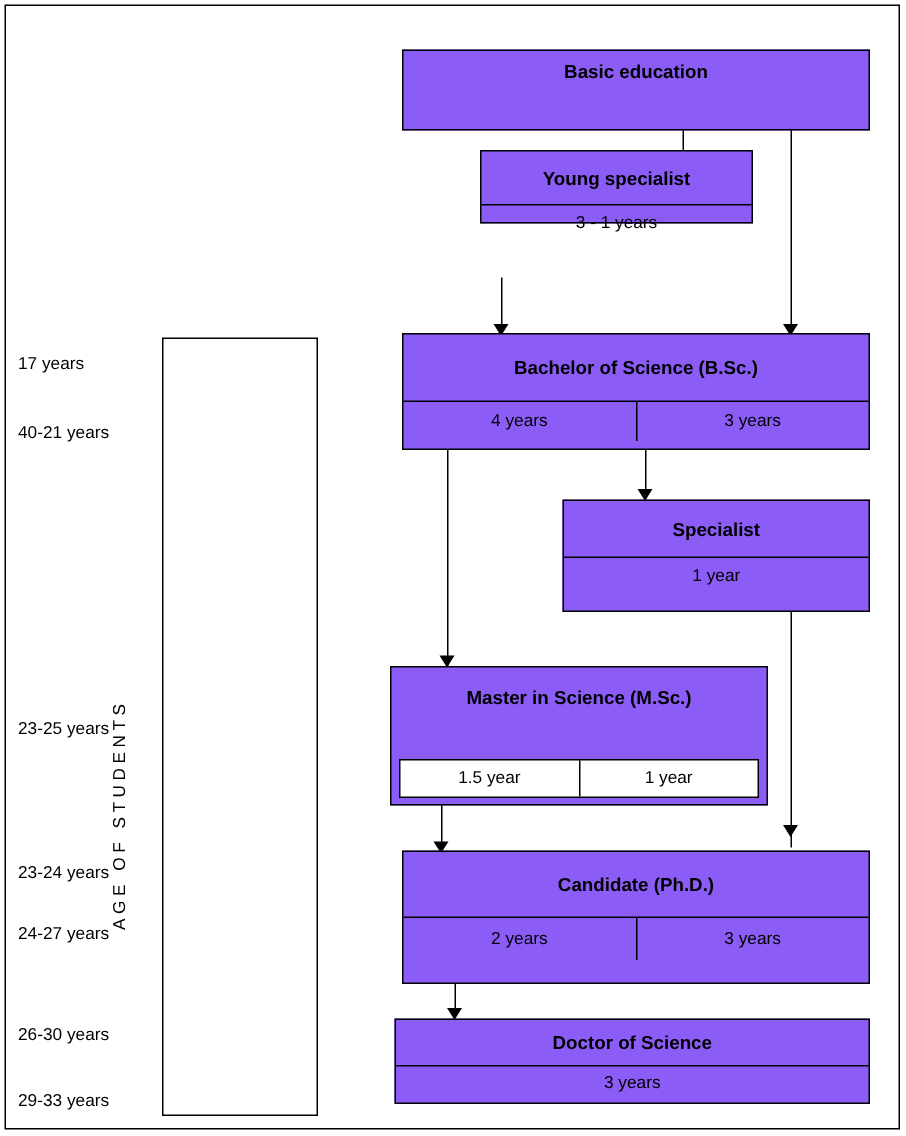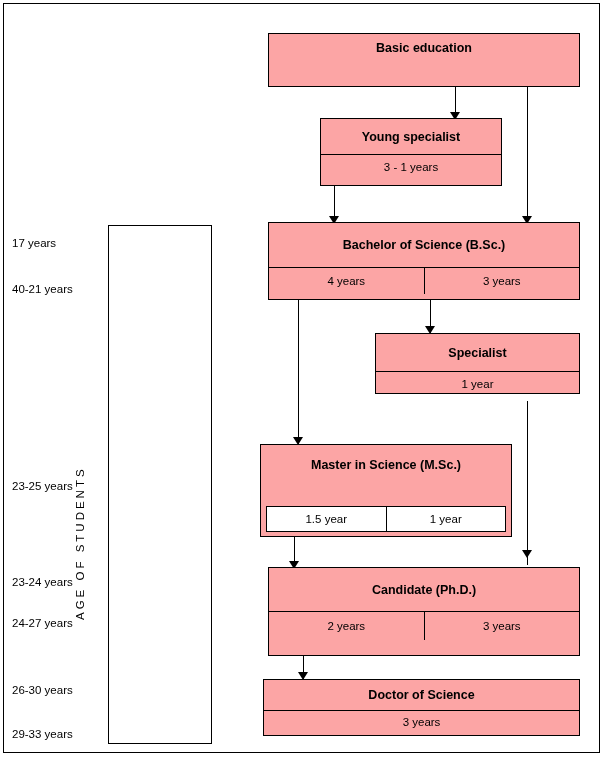--- a/index.html
+++ b/index.html
@@ -25,21 +25,21 @@
     width: 597px;
     height: 750px;
     border: 1px solid #000;
     box-sizing: border-box;
   }
   
   .node {
     position: absolute;
     border: 1px solid #000;
     box-sizing: border-box;
-    background: #fca5a5;
+    background: #8b5cf6;
   }
   .node-title {
     font-weight: bold;
     font-size: 12.5px;
     text-align: center;
     display: flex;
     align-items: center;
     justify-content: center;
     box-sizing: border-box;
     width: 100%;
@@ -155,36 +155,36 @@
   <div class="vline" style="left:294px; top:536px; height:32px;"></div>
   <div class="arrowhead" style="left:289px; top:561px;"></div>
 
   <div class="vline" style="left:303px; top:646px; height:33px;"></div>
   <div class="arrowhead" style="left:298px; top:672px;"></div>
 
   <div class="node" style="left:268px; top:33px; width:312px; height:54px;">
     <div class="node-title" style="height:28px;">Basic education</div>
   </div>
 
-  <div class="node" style="left:320px; top:118px; width:182px; height:68px;">
+  <div class="node" style="left:320px; top:100px; width:182px; height:49px;">
     <div class="node-title" style="height:35px;">Young specialist</div>
     <div class="node-row">
       <div class="node-cell" style="padding:6px 0;">3 - 1 years</div>
     </div>
   </div>
 
   <div class="node" style="left:268px; top:222px; width:312px; height:78px;">
     <div class="node-title" style="height:44px;">Bachelor of Science (B.Sc.)</div>
     <div class="node-row">
       <div class="node-cell" style="padding:7px 0;">4 years</div>
       <div class="node-cell" style="padding:7px 0;">3 years</div>
     </div>
   </div>
 
-  <div class="node" style="left:375px; top:333px; width:205px; height:61px;">
+  <div class="node" style="left:375px; top:333px; width:205px; height:75px;">
     <div class="node-title" style="height:37px;">Specialist</div>
     <div class="node-row">
       <div class="node-cell" style="padding:6px 0;">1 year</div>
     </div>
   </div>
 
   <div class="node" style="left:260px; top:444px; width:252px; height:93px;">
     <div class="node-title" style="height:40px;">Master in Science (M.Sc.)</div>
     <div class="inset-wrap">
       <div class="node-cell">1.5 year</div>

